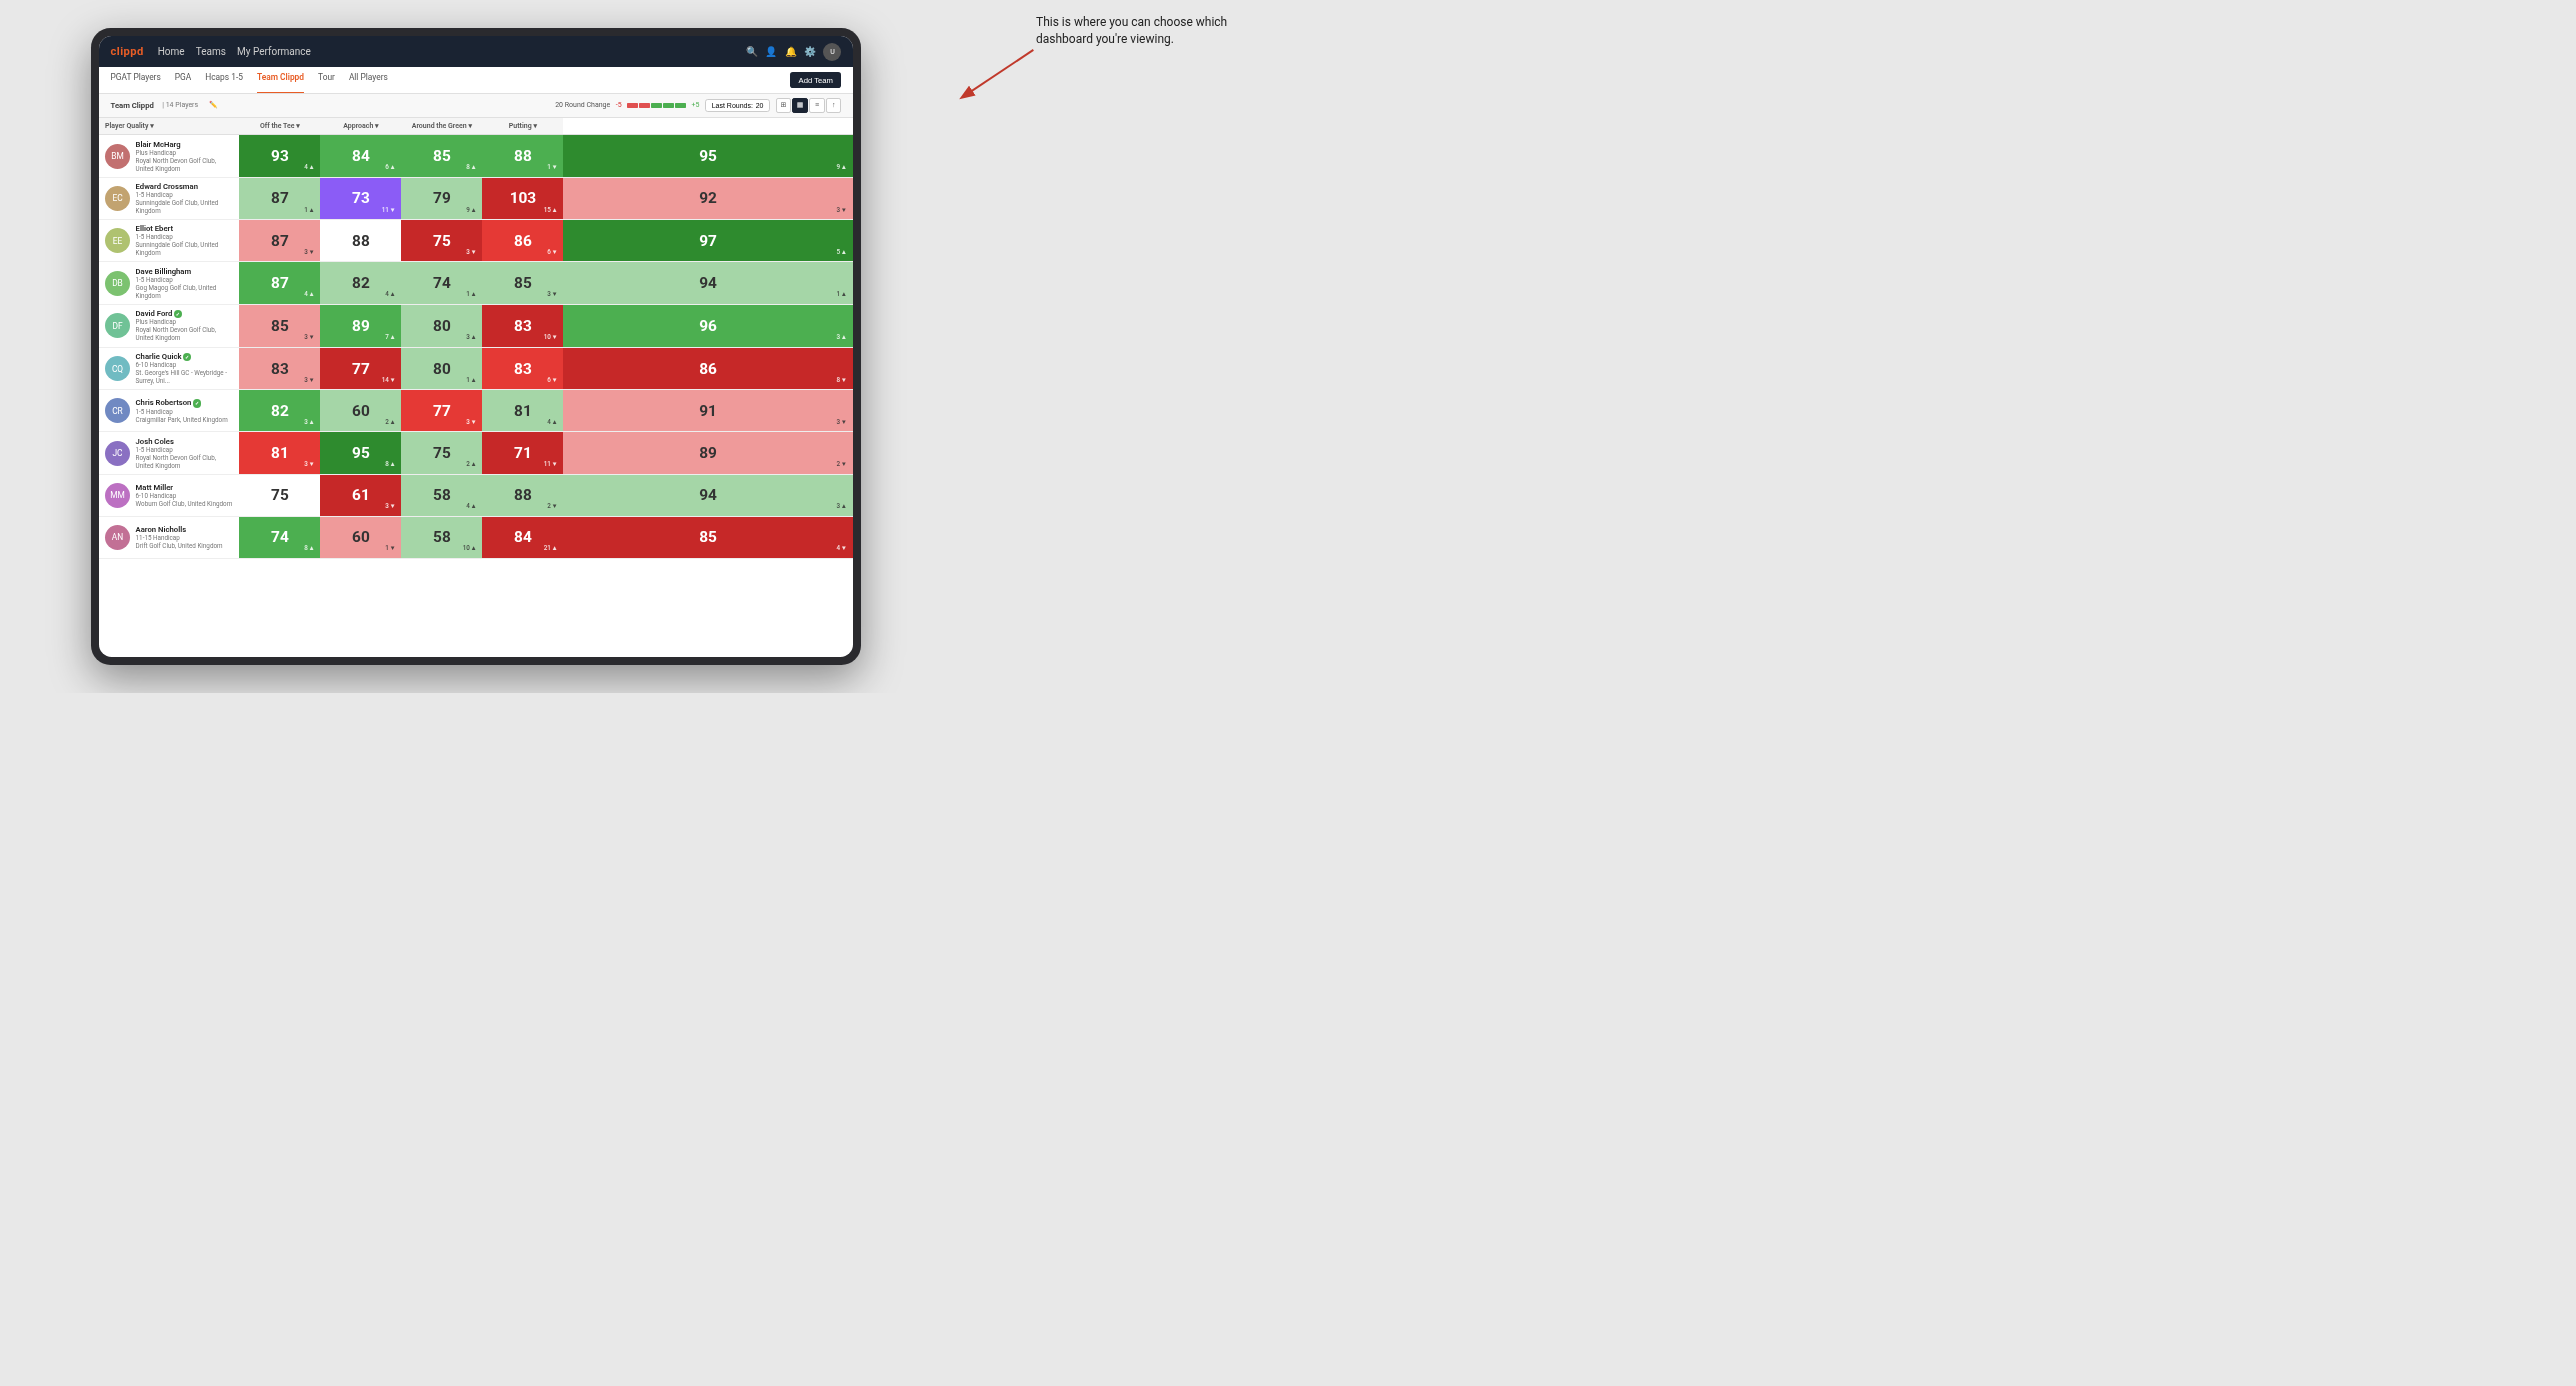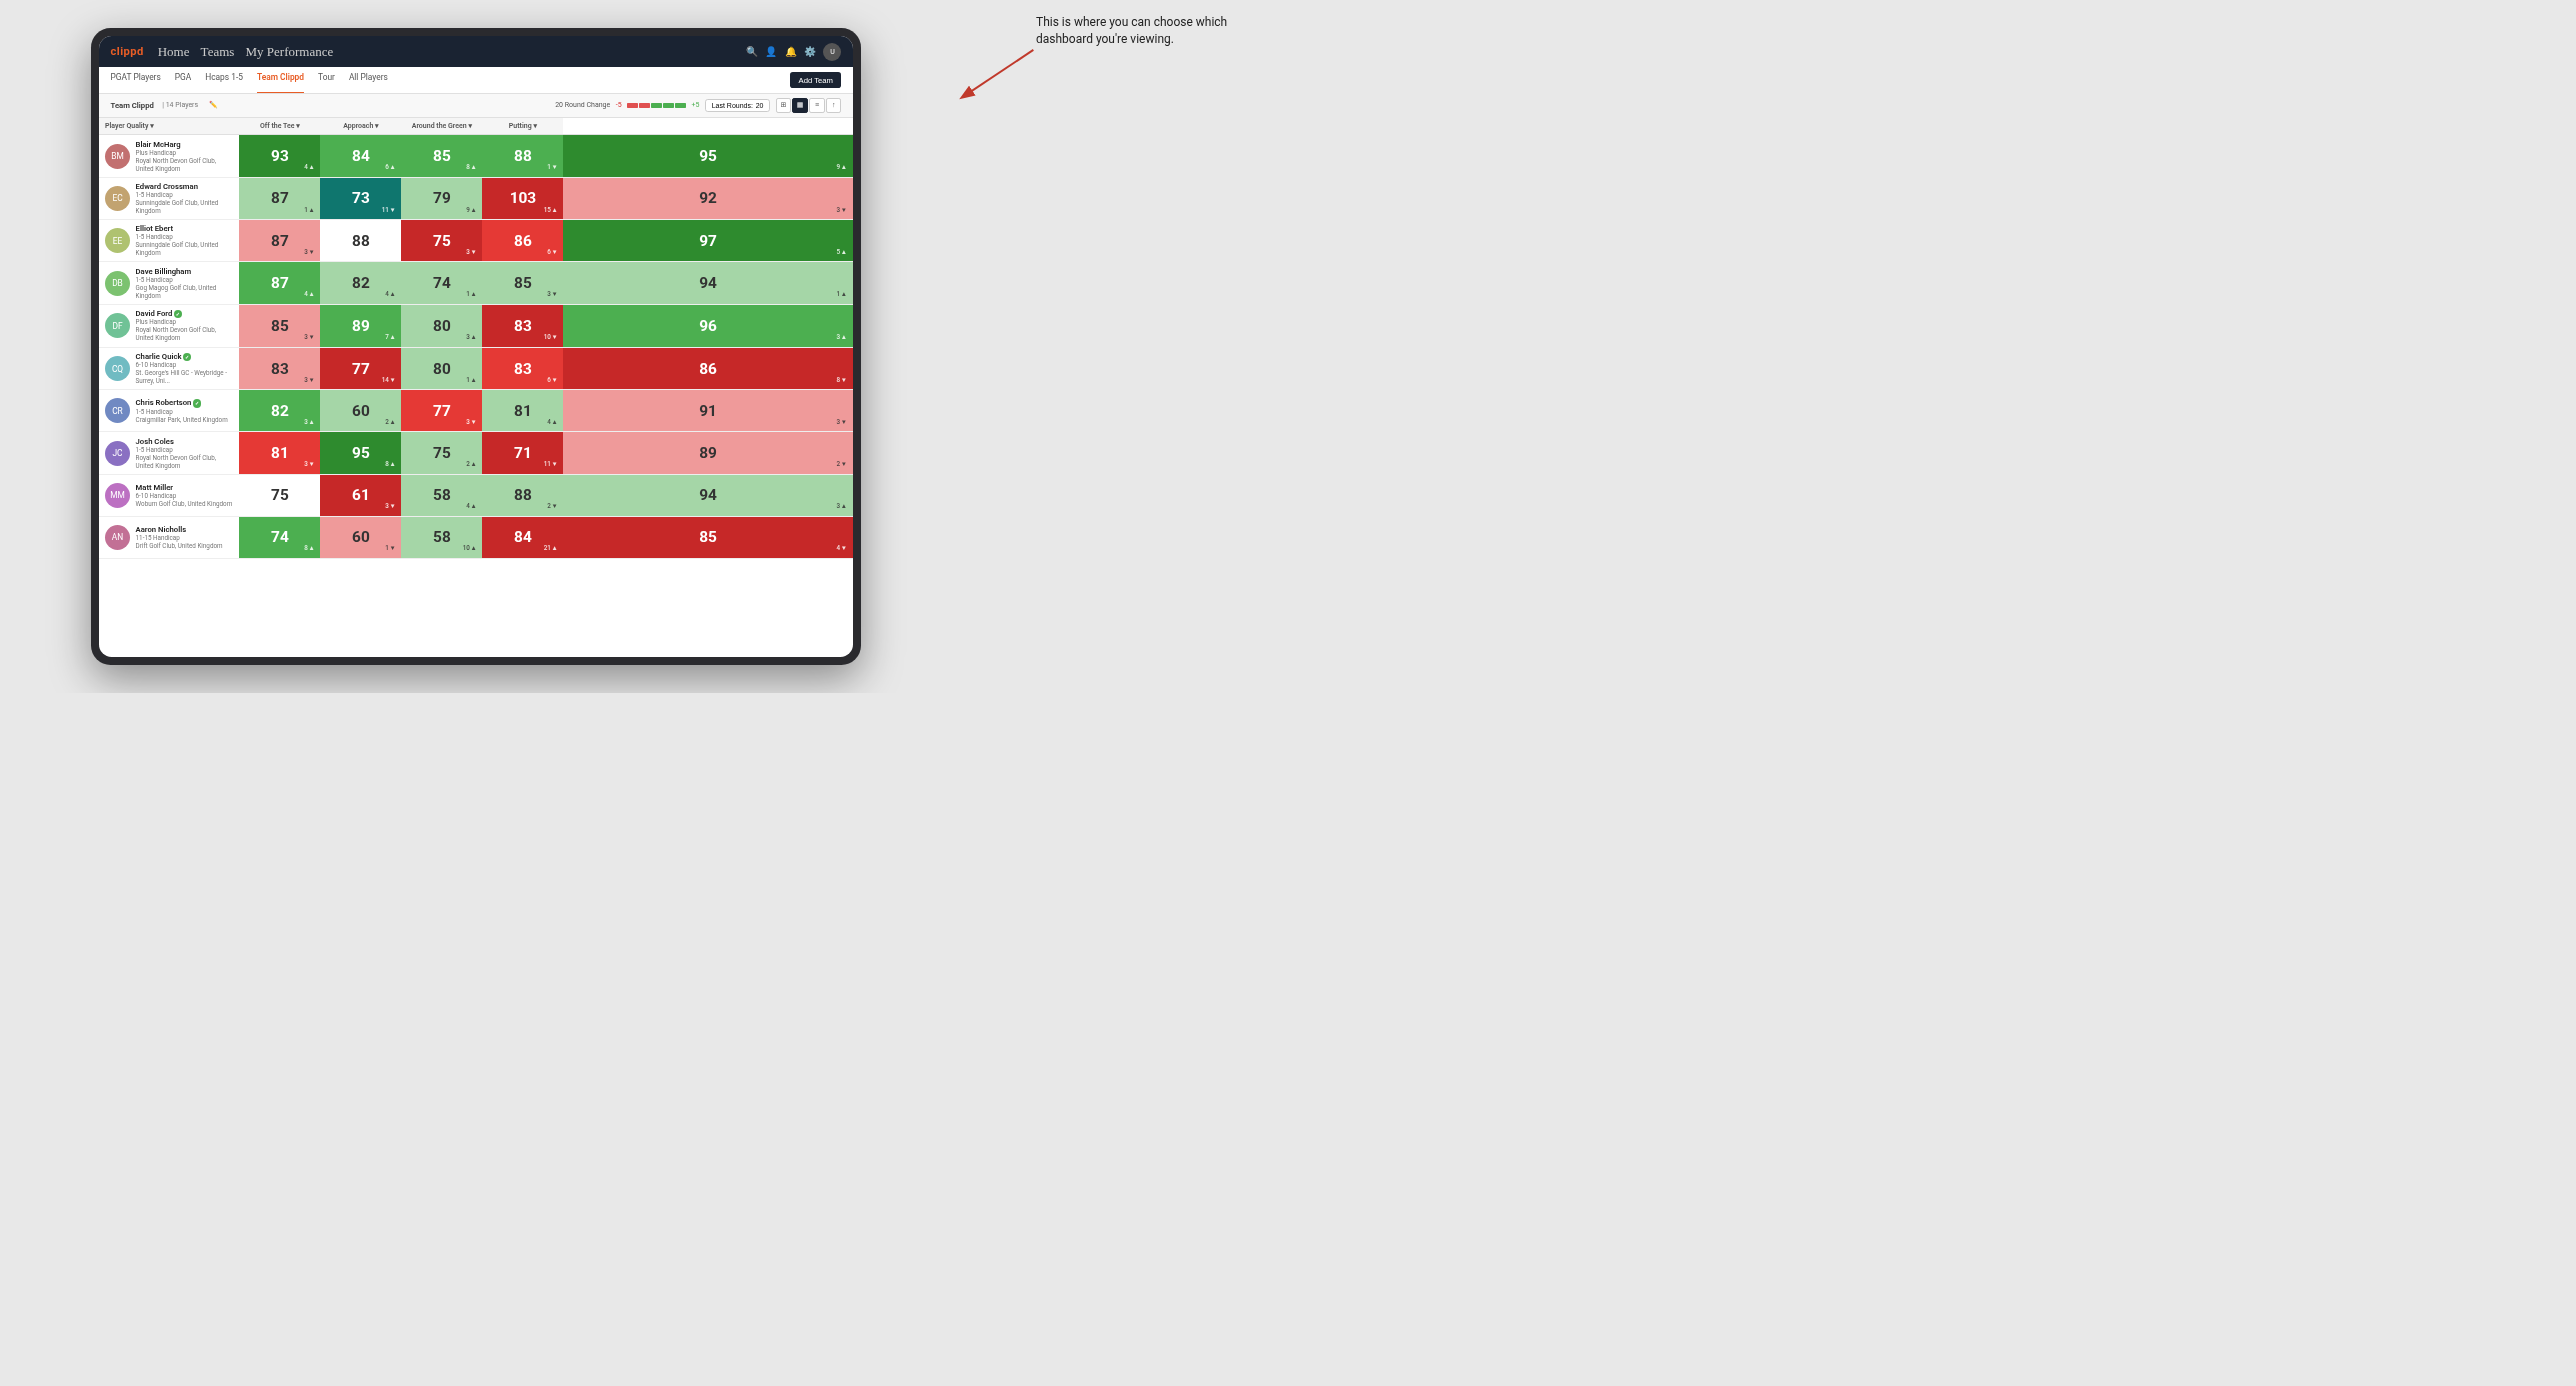--- a/index.html
+++ b/index.html
@@ -82,23 +82,22 @@
       font-size: 11.2px;
       letter-spacing: 0.4px;
     }
     .nav-items {
       display: flex;
       gap: 11.2px;
       flex: 1;
     }
     .nav-item {
       color: #ccc;
-      font-size: 13px;
+      font-size: 10px;
       cursor: pointer;
-      font-family: Liberation Serif, serif;
     }
     .nav-right {
       display: flex;
       gap: 7px;
       align-items: center;
     }
     .nav-icon {
       color: #aaa;
       font-size: 9.8px;
       cursor: pointer;
@@ -451,21 +450,21 @@
       </div>
     </div>
   </td>
               <td class="score-cell">
       <div class="score-box" style="background:#a5d6a7;">
         <span class="score-main" style="color:#333;">87</span>
         <span class="score-change" style="color:#333;opacity:0.85;">1<span class="arrow-up"></span></span>
       </div>
     </td>
               <td class="score-cell">
-      <div class="score-box" style="background:#0f766e;">
+      <div class="score-box" style="background:#8b5cf6;">
         <span class="score-main" style="color:#fff;">73</span>
         <span class="score-change" style="color:#fff;opacity:0.85;">11<span class="arrow-down"></span></span>
       </div>
     </td>
               <td class="score-cell">
       <div class="score-box" style="background:#a5d6a7;">
         <span class="score-main" style="color:#333;">79</span>
         <span class="score-change" style="color:#333;opacity:0.85;">9<span class="arrow-up"></span></span>
       </div>
     </td>

